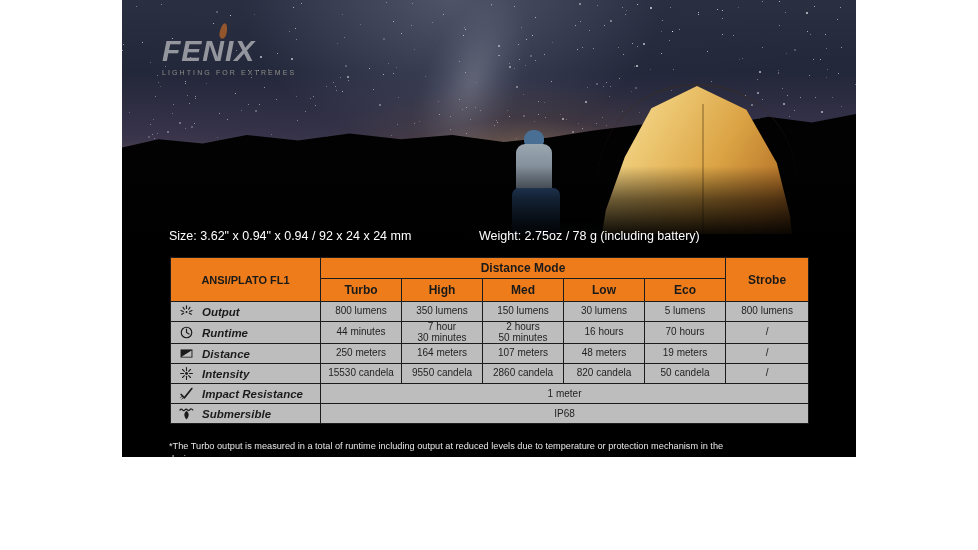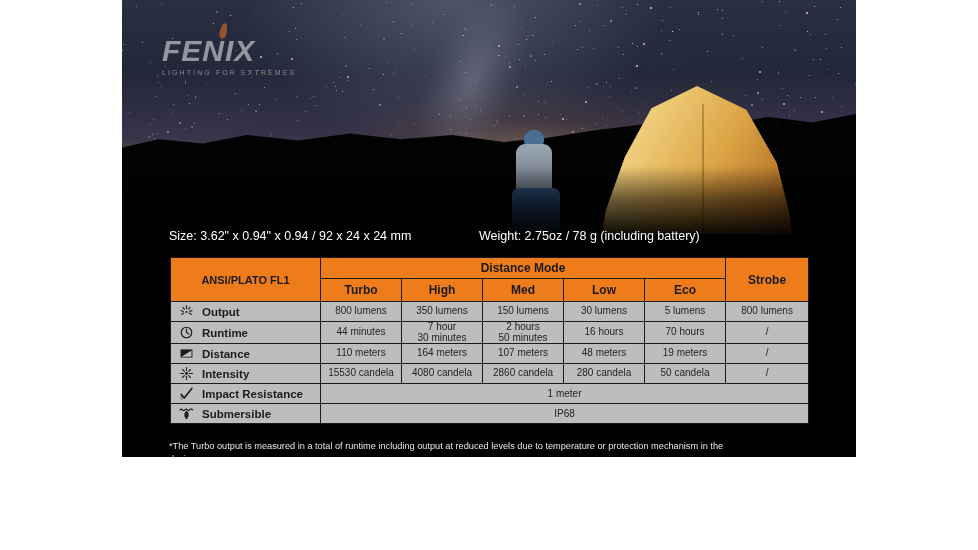--- a/index.html
+++ b/index.html
@@ -227,20 +227,21 @@
   .th-mode   { font-size: 12px; height: 23px; }
   .th-strobe { font-size: 12px; }
 
   td.label {
     background: #bdbdbd;
     color: #1b1b1b;
     font-weight: bold;
     font-size: 11.5px;
     text-align: left;
     height: 20px;
+    font-style: italic;
   }
   .label-inner {
     display: flex;
     align-items: center;
     gap: 7px;
     padding-left: 7px;
   }
   td.val {
     background: #bdbdbd;
     color: #1f1f1f;
@@ -709,21 +710,21 @@
                   <span>
                     <svg class="ricon" viewBox="0 0 24 24">
                       <rect x="2.5" y="5.5" width="19" height="13" fill="#1b1b1b"></rect>
                       <path d="M4 17 L20 7 L20 17 Z" fill="#bdbdbd"></path>
                     </svg>
                   </span>
                   <span>Distance</span>
                 </div>
               </td>
               <td class="val">
-                <span class="two-line">110 meters</span>
+                <span class="two-line">250 meters</span>
               </td>
               <td class="val">
                 <span class="two-line">164 meters</span>
               </td>
               <td class="val">
                 <span class="two-line">107 meters</span>
               </td>
               <td class="val">
                 <span class="two-line">48 meters</span>
               </td>
@@ -750,27 +751,27 @@
                       <circle cx="12" cy="12" r="2.3" fill="#1b1b1b"></circle>
                     </svg>
                   </span>
                   <span>Intensity</span>
                 </div>
               </td>
               <td class="val">
                 <span class="two-line">15530 candela</span>
               </td>
               <td class="val">
-                <span class="two-line">4080 candela</span>
+                <span class="two-line">9550 candela</span>
               </td>
               <td class="val">
                 <span class="two-line">2860 candela</span>
               </td>
               <td class="val">
-                <span class="two-line">280 candela</span>
+                <span class="two-line">820 candela</span>
               </td>
               <td class="val">
                 <span class="two-line">50 candela</span>
               </td>
               <td class="val">/</td>
             </tr>
             <tr>
               <td class="label">
                 <div class="label-inner">
                   <span>

